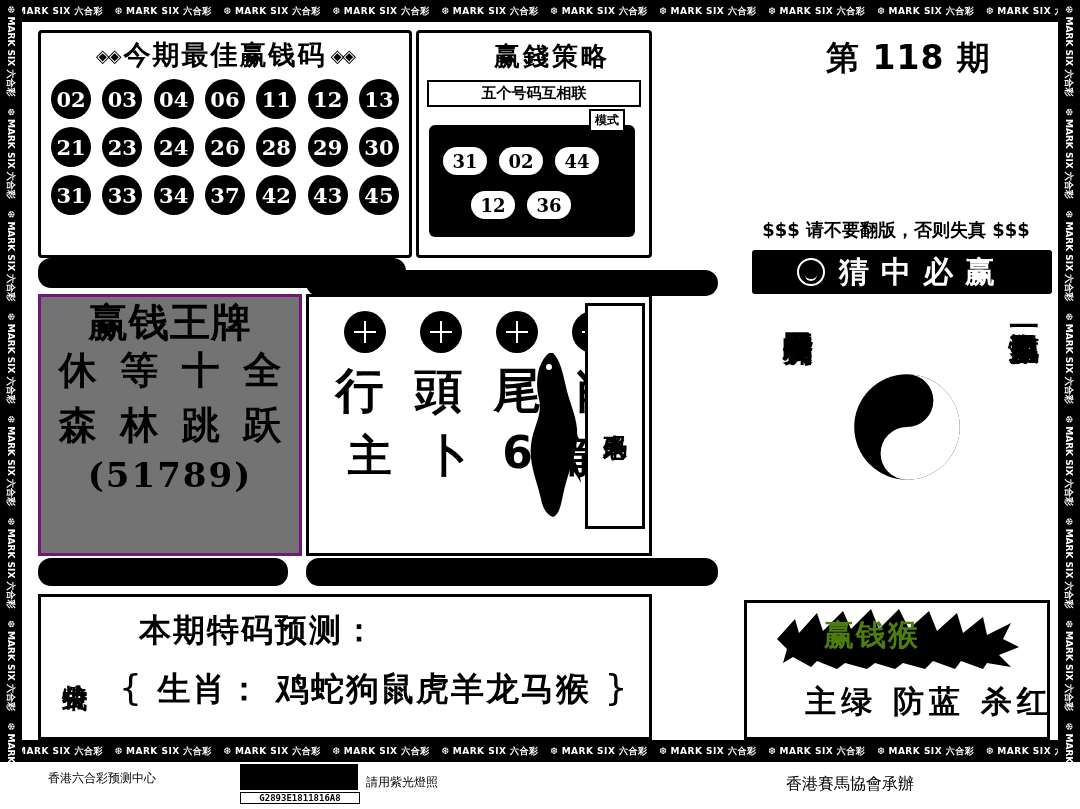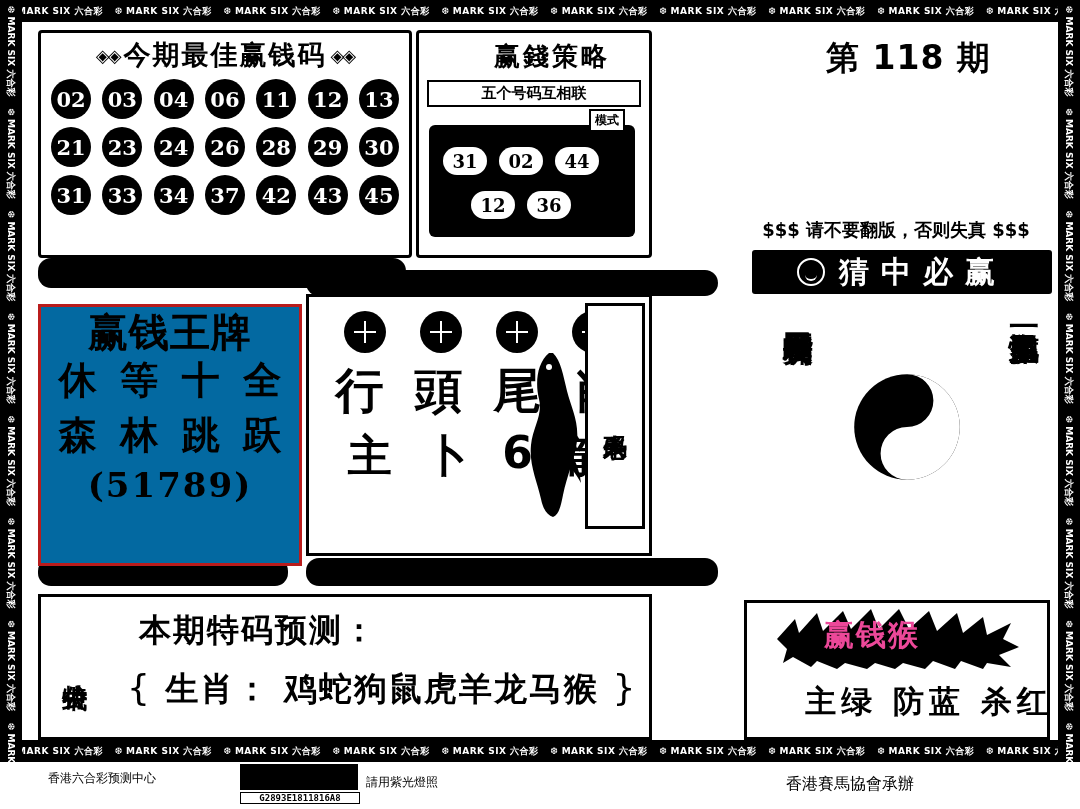--- a/index.html
+++ b/index.html
@@ -92,22 +92,22 @@
   .st-tag {
     position:absolute; right:10px; top:-16px; background:#fff; color:#000;
     border:2px solid #000; font-size:12px; font-weight:bold; padding:1px 4px;
   }
 
   
   .bar { position:absolute; background:#000; border-radius:13px; }
 
   
   .box-poem {
-    position:absolute; left:8px; top:282px; width:258px; height:256px;
-    border:3px solid #b91c1c; background:#0369a1;
+    position:absolute; left:8px; top:272px; width:258px; height:256px;
+    border:3px solid #701a75; background:#737373;
   }
   .poem-head {
     text-align:center; font-size:40px; font-weight:bold; letter-spacing:1px;
     padding-top:4px; line-height:1.05;
     font-family:"DejaVu Sans", sans-serif;
   }
   .poem-line {
     display:flex; justify-content:space-around; font-size:38px; font-weight:bold;
     padding:2px 6px;
   }
@@ -158,21 +158,20 @@
     position:absolute; left:6px; top:4px; width:54px; height:128px;
     writing-mode:vertical-rl; text-orientation:upright;
     font-size:25px; font-weight:bold; line-height:1.3;
     display:flex; align-items:center; justify-content:center;
   }
   .pred-main { position:absolute; left:70px; top:6px; width:530px; }
   .pred-title { font-size:32px; font-weight:bold; letter-spacing:2px; padding:6px 0 0 28px; }
   .pred-zodiac {
     font-size:33px; font-weight:bold; letter-spacing:2px; padding:14px 0 0 8px;
     white-space:nowrap;
-    margin-left:8px;
   }
   .brace { font-size:36px; font-weight:normal; }
 
   
   .issue {
     position:absolute; left:92px; top:14px; font-size:33px; font-weight:bold;
     letter-spacing:1px;
   }
   .hk-title {
     position:absolute; left:18px; top:54px; width:290px; text-align:center;
@@ -217,21 +216,21 @@
   }
 
   .box-bottom-right {
     position:absolute; left:10px; top:578px; width:300px; height:134px;
     border:3px solid #000; background:#fff;
   }
   .burst { position:absolute; left:26px; top:4px; width:250px; height:64px; }
   .burst-text {
     position:absolute; left:0; top:0; width:250px; height:64px;
     display:flex; align-items:center; justify-content:center;
-    color:#ec4899; font-size:30px; font-weight:bold; letter-spacing:2px;
+    color:#4d7c0f; font-size:30px; font-weight:bold; letter-spacing:2px;
   }
   .bottom-right-txt {
     position:absolute; left:0; top:78px; width:300px; text-align:center;
     font-size:31px; font-weight:bold; letter-spacing:5px;padding-left:32px;
   }
 
   
   .footer { position:absolute; left:0; top:762px; width:1080px; height:47px; background:#fff; }
   .f-left { position:absolute; left:48px; top:8px; font-size:12px; }
   .f-code {

